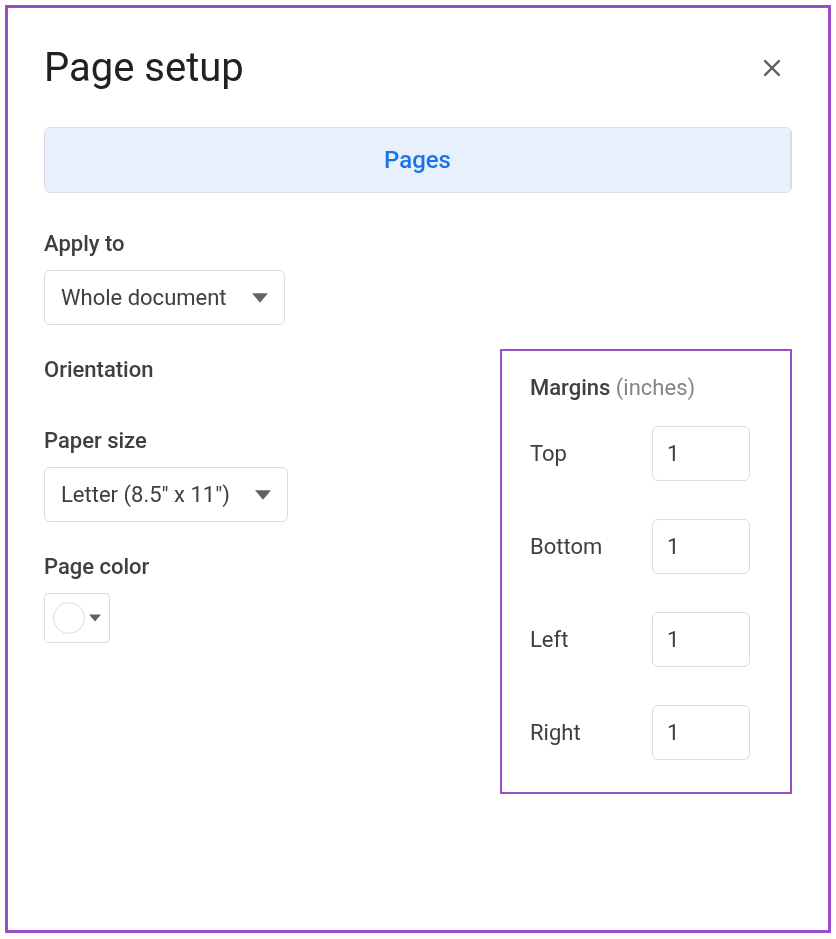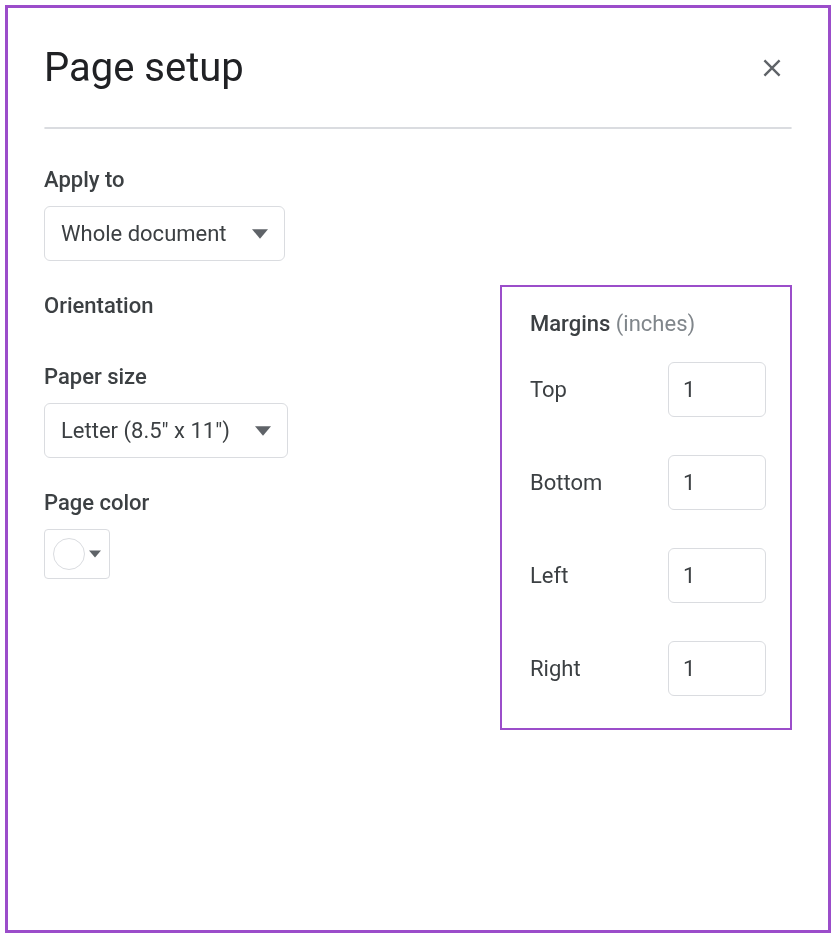--- a/index.html
+++ b/index.html
@@ -148,21 +148,21 @@
       height: 32px;
       border: 1px solid #dadce0;
       border-radius: 50%;
       background: #fff;
     }
     .margins-box {
       position: absolute;
       right: 0;
       top: 118px;
       border: 2px solid #9b4dca;
-      padding: 24px 24px 32px 28px;
+      padding: 24px 40px 32px 28px;
       width: 292px;
     }
     .margins-header {
       font-size: 22px;
       margin-bottom: 26px;
     }
     .margins-header .bold {
       font-weight: 500;
       color: #3c4043;
     }
@@ -206,20 +206,21 @@
   <div class="header">
     <h1 class="title">Page setup</h1>
     <div class="close-btn">
       <svg viewBox="0 0 24 24">
         <path fill="none" stroke="#5f6368" stroke-width="2.2" d="M5 5 L19 19 M19 5 L5 19"></path>
       </svg>
     </div>
   </div>
 
   <div class="tabs">
+    <div class="tab active">Pages</div>
   </div>
 
   <div class="content">
 
     <div class="left-col">
 
       <div class="section">
         <div class="section-label">Apply to</div>
         <div class="dropdown">
           <span>Whole document</span>

